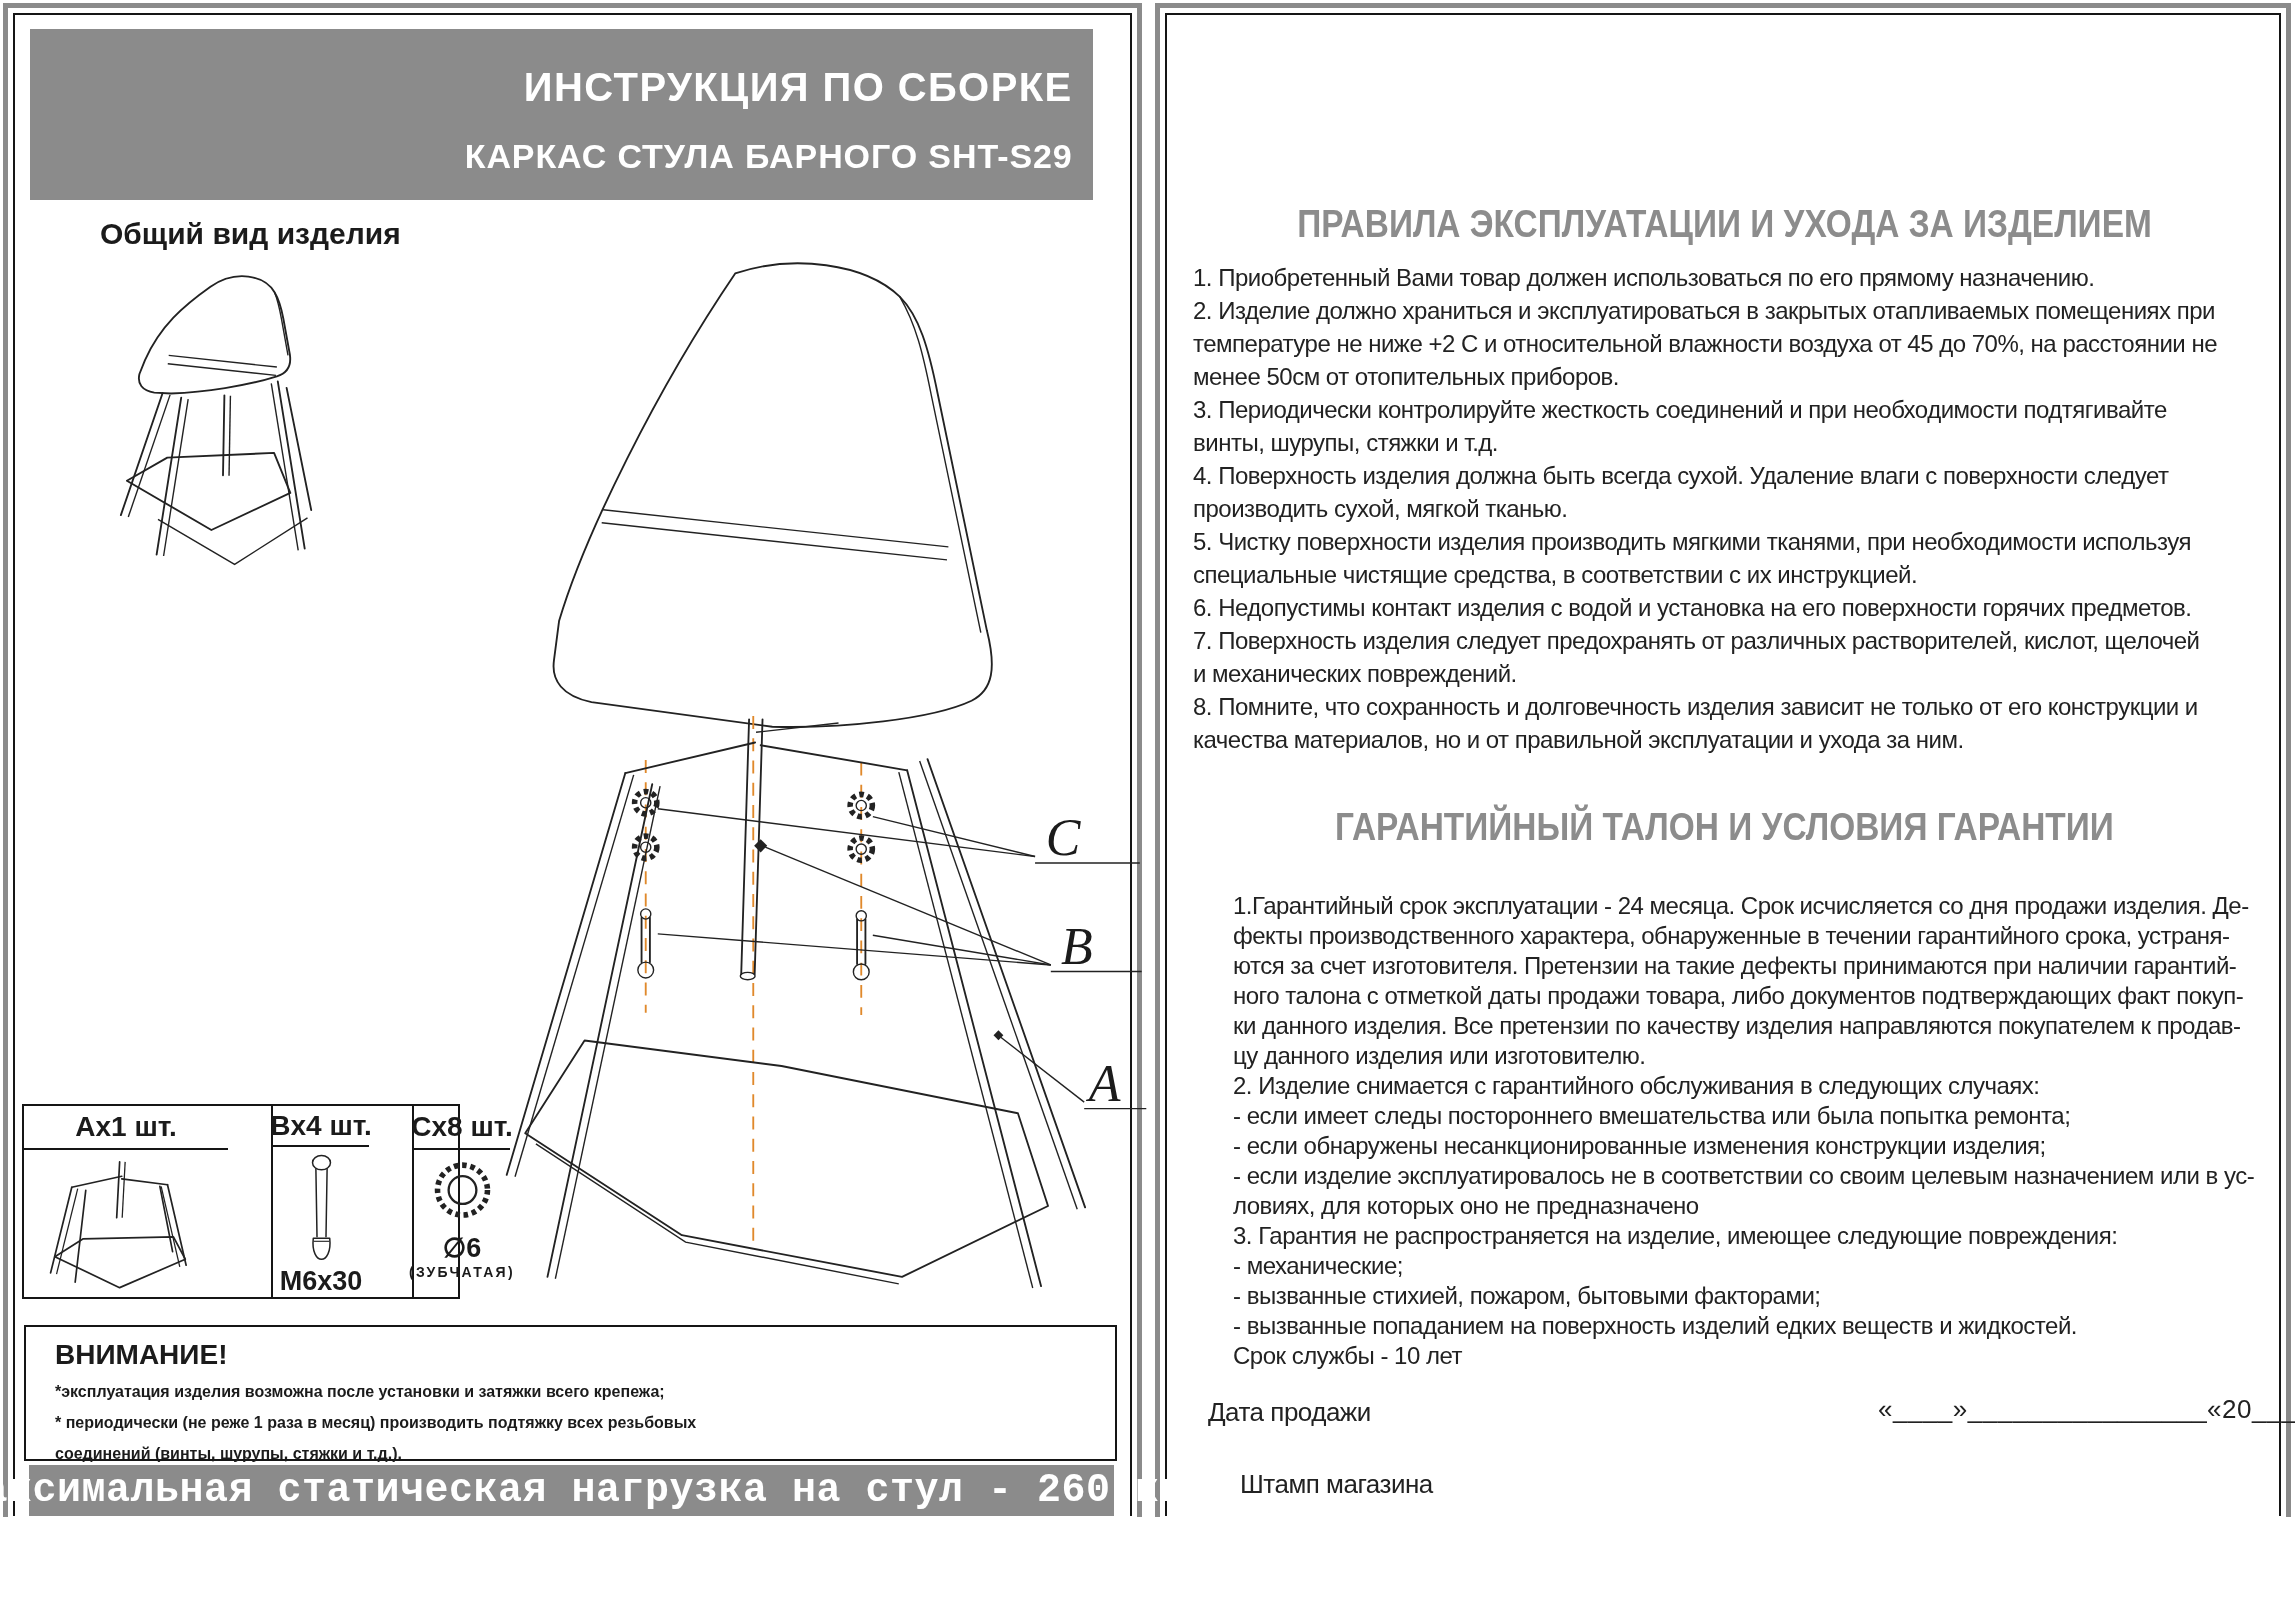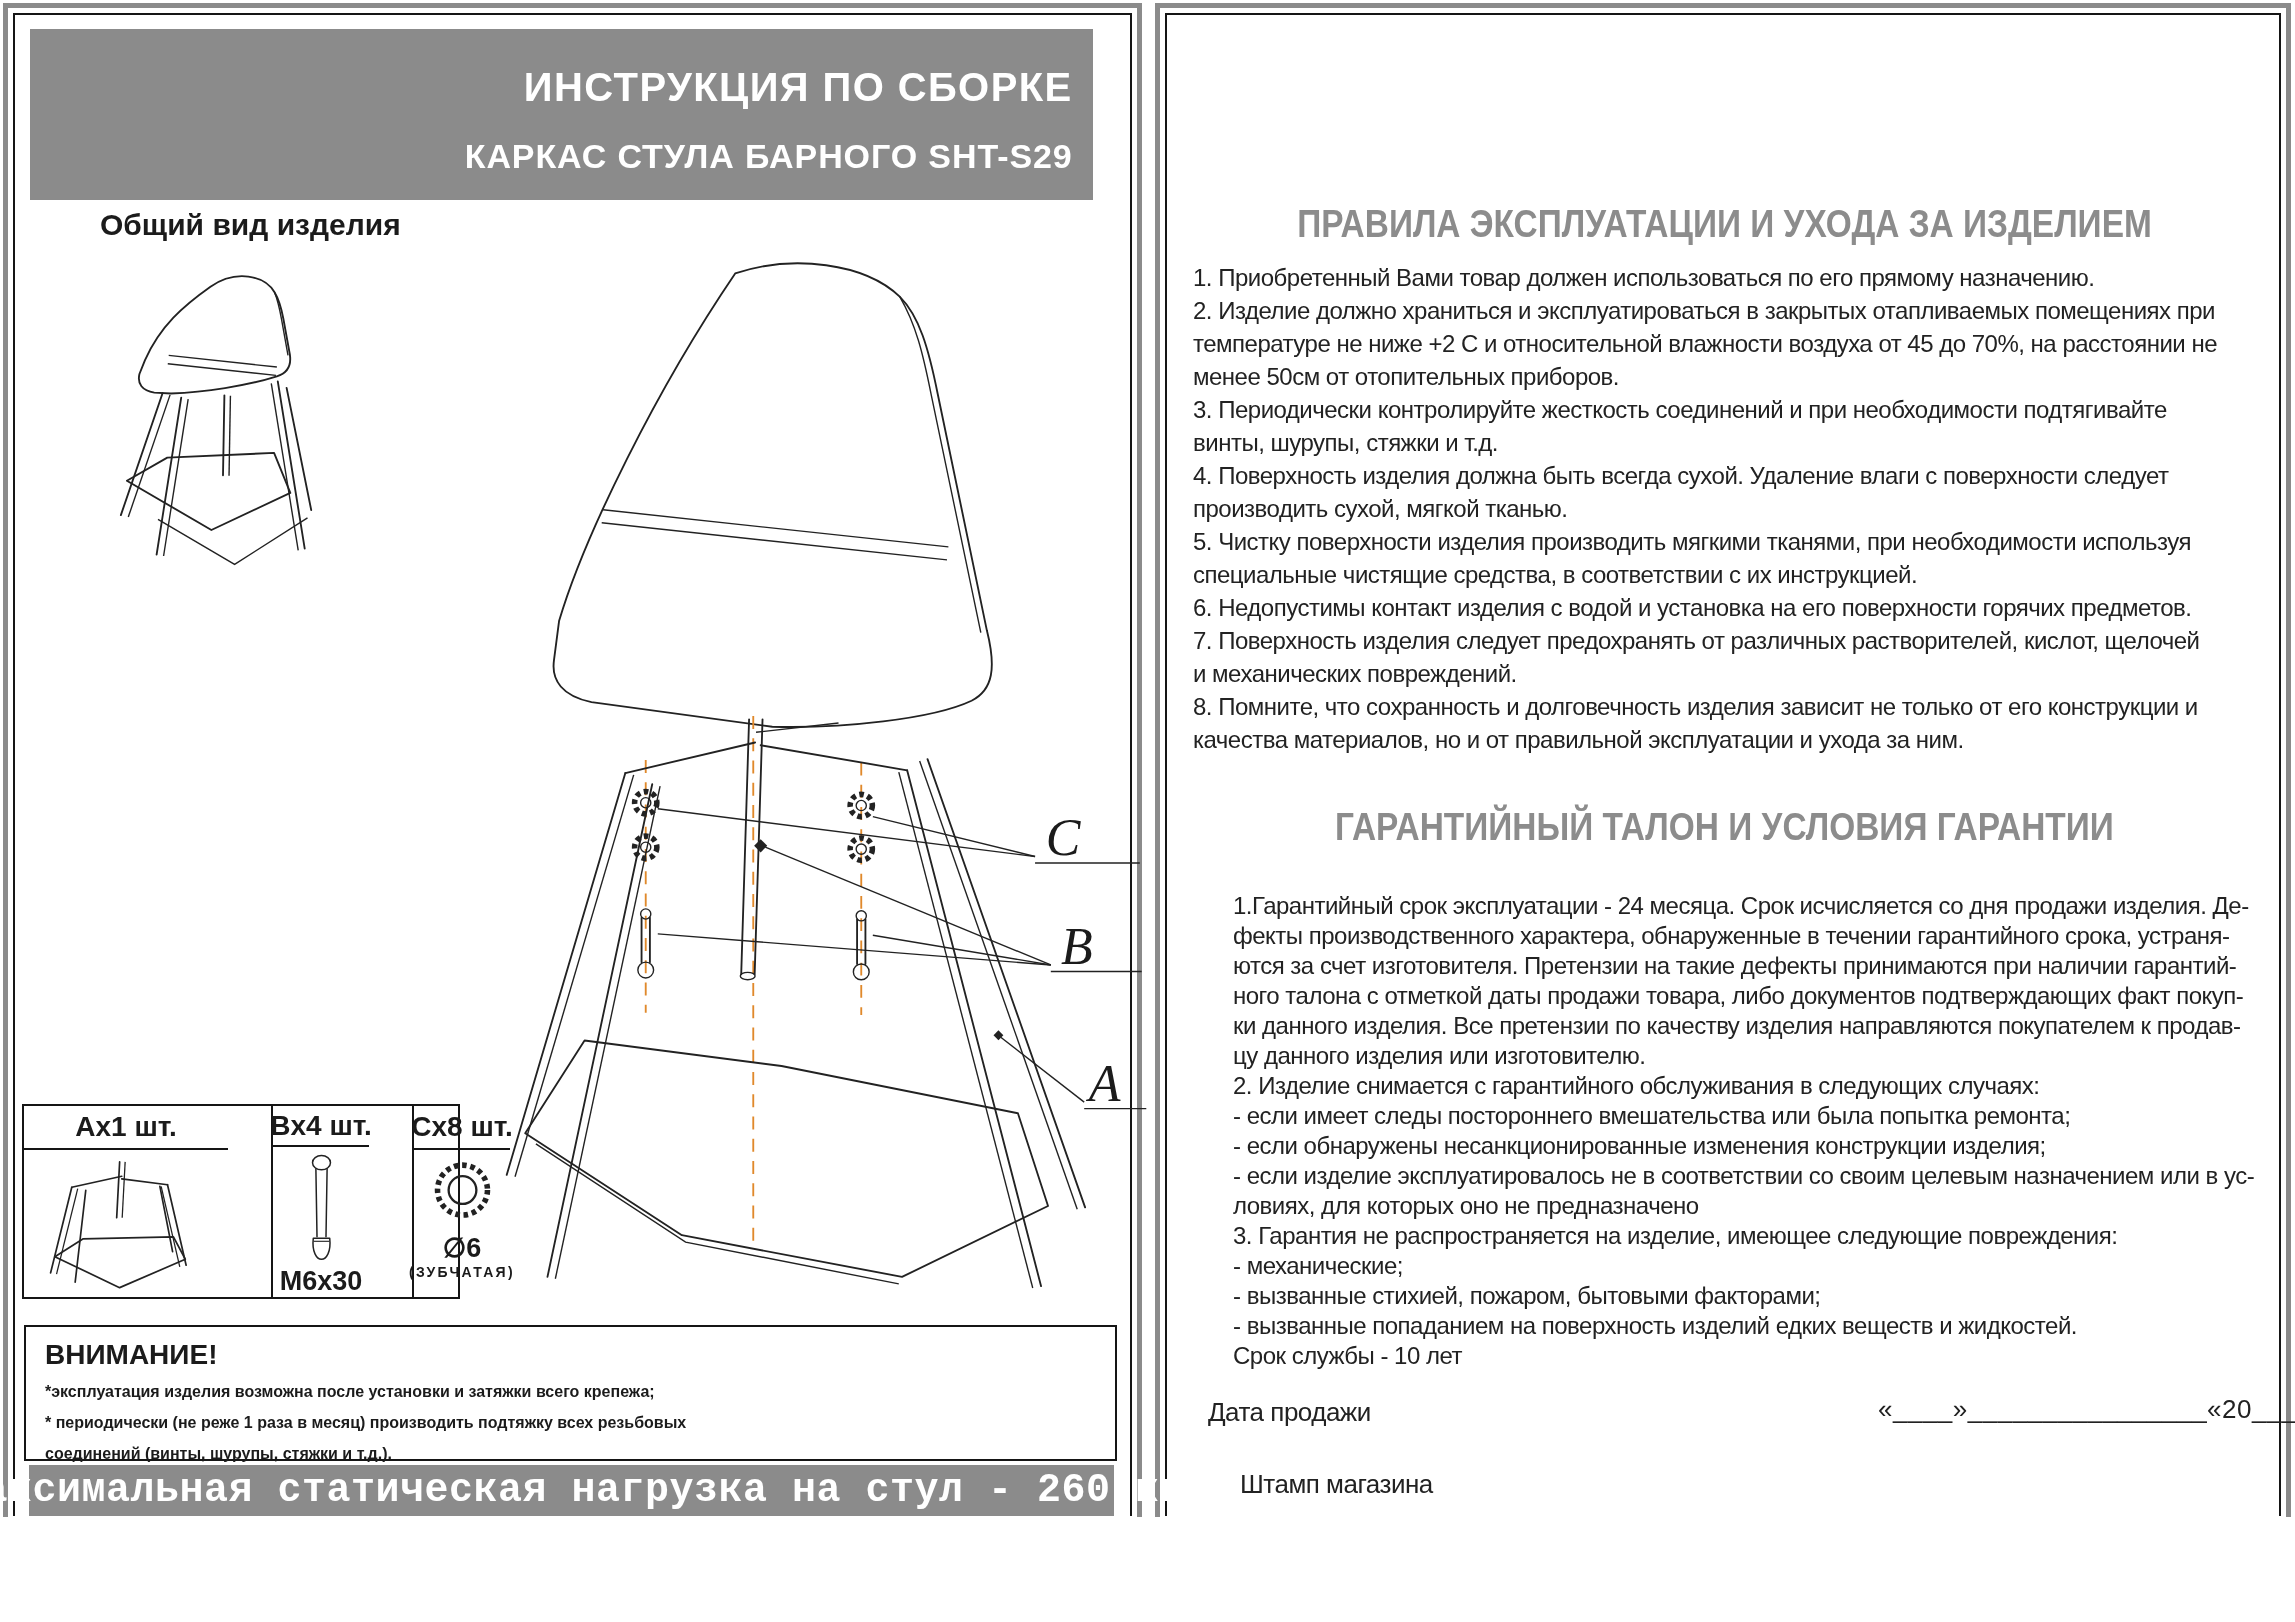--- a/index.html
+++ b/index.html
@@ -17,21 +17,21 @@
   .hdr-line2{color:#fff;font-weight:bold;font-size:34px;letter-spacing:0.9px;white-space:nowrap;}
   .overview-label{font-size:30px;font-weight:bold;}
   .parts-table{border:2.3px solid #151515;display:flex;gap:43px;}
   .pt-col{display:flex;flex-direction:column;height:100%;}
   .pt-col + .pt-col{border-left:2.3px solid #151515;}
   .pt-head{height:44px;border-bottom:2.3px solid #151515;display:flex;align-items:center;
            justify-content:center;font-size:28px;font-weight:bold;white-space:nowrap;}
   .pt-body{flex:1;display:flex;flex-direction:column;align-items:center;justify-content:flex-start;}
   .pt-caption{font-size:27px;font-weight:bold;}
   .pt-sub{font-size:14px;letter-spacing:2.3px;font-weight:bold;}
-  .attention-box{border:2.3px solid #151515;padding:12px 19px;}
+  .attention-box{border:2.3px solid #151515;padding:12px 29px;}
   .attention-title{font-size:28px;font-weight:bold;margin-bottom:4.6px;}
   .attention-lines{font-size:16px;line-height:31px;white-space:pre-line;font-weight:bold;font-weight:600;}
   .loadbar{background:#8b8b8b;display:flex;align-items:center;justify-content:center;}
   .loadbar span{color:#fff;font-weight:bold;font-size:40px;letter-spacing:0.5px;white-space:nowrap;font-family:Liberation Mono, monospace;}
   
   .r-heading{width:1115px;text-align:center;font-weight:bold;font-size:38px;color:#8c8c8c;
              letter-spacing:0px;transform:scaleX(0.88);transform-origin:center top;white-space:nowrap;}
   .r-body{font-size:24px;letter-spacing:-0.5px;color:#222;white-space:pre-line;}
   .rules-lines{line-height:33px;}
   .warranty-lines{line-height:30px;}
@@ -53,21 +53,21 @@
   <div class="abs frame-black" style="left:13px;top:13px;width:1119px;height:1503px;"></div>
 
   <div class="abs frame-gray" style="left:1155px;top:2.8px;width:1136px;height:1514px;"></div>
   <div class="abs frame-black" style="left:1165px;top:13px;width:1116px;height:1503px;"></div>
 
   <div class="abs hdr-box" style="left:30px;top:29px;width:1063px;height:171px;">
     <div class="hdr-line1">ИНСТРУКЦИЯ ПО СБОРКЕ</div>
     <div class="hdr-line2">КАРКАС СТУЛА БАРНОГО SHT-S29</div>
   </div>
 
-  <div class="abs overview-label" style="left:100px;top:208px;text-align:right;">Общий вид изделия</div>
+  <div class="abs overview-label" style="left:100px;top:217px;text-align:right;">Общий вид изделия</div>
 
   <svg class="abs" style="left:93px;top:257px;" width="260" height="325" viewBox="0 0 560 700">
     <path class="ln" d="M253,64 C308,26 370,40 391,76 C402,94 406,112 410,133 L424,210 C428,236 418,250 396,257 C330,278 240,291 168,294 L132,292 C106,288 95,273 100,252 L112,222 C145,148 195,105 253,64 Z"></path>
     <path class="thin" d="M391,76 C399,96 402,112 406,134 L420,212"></path>
     <path class="thin" d="M163,212 L396,237"></path>
     <path class="thin" d="M161,230 L394,255"></path>
     <path class="ln" d="M150,293 L60,556"></path>
       <path class="thin" d="M166,297 L76,560"></path>
     <path class="ln" d="M190,303 L137,641"></path>
       <path class="thin" d="M205,306 L152,644"></path>

